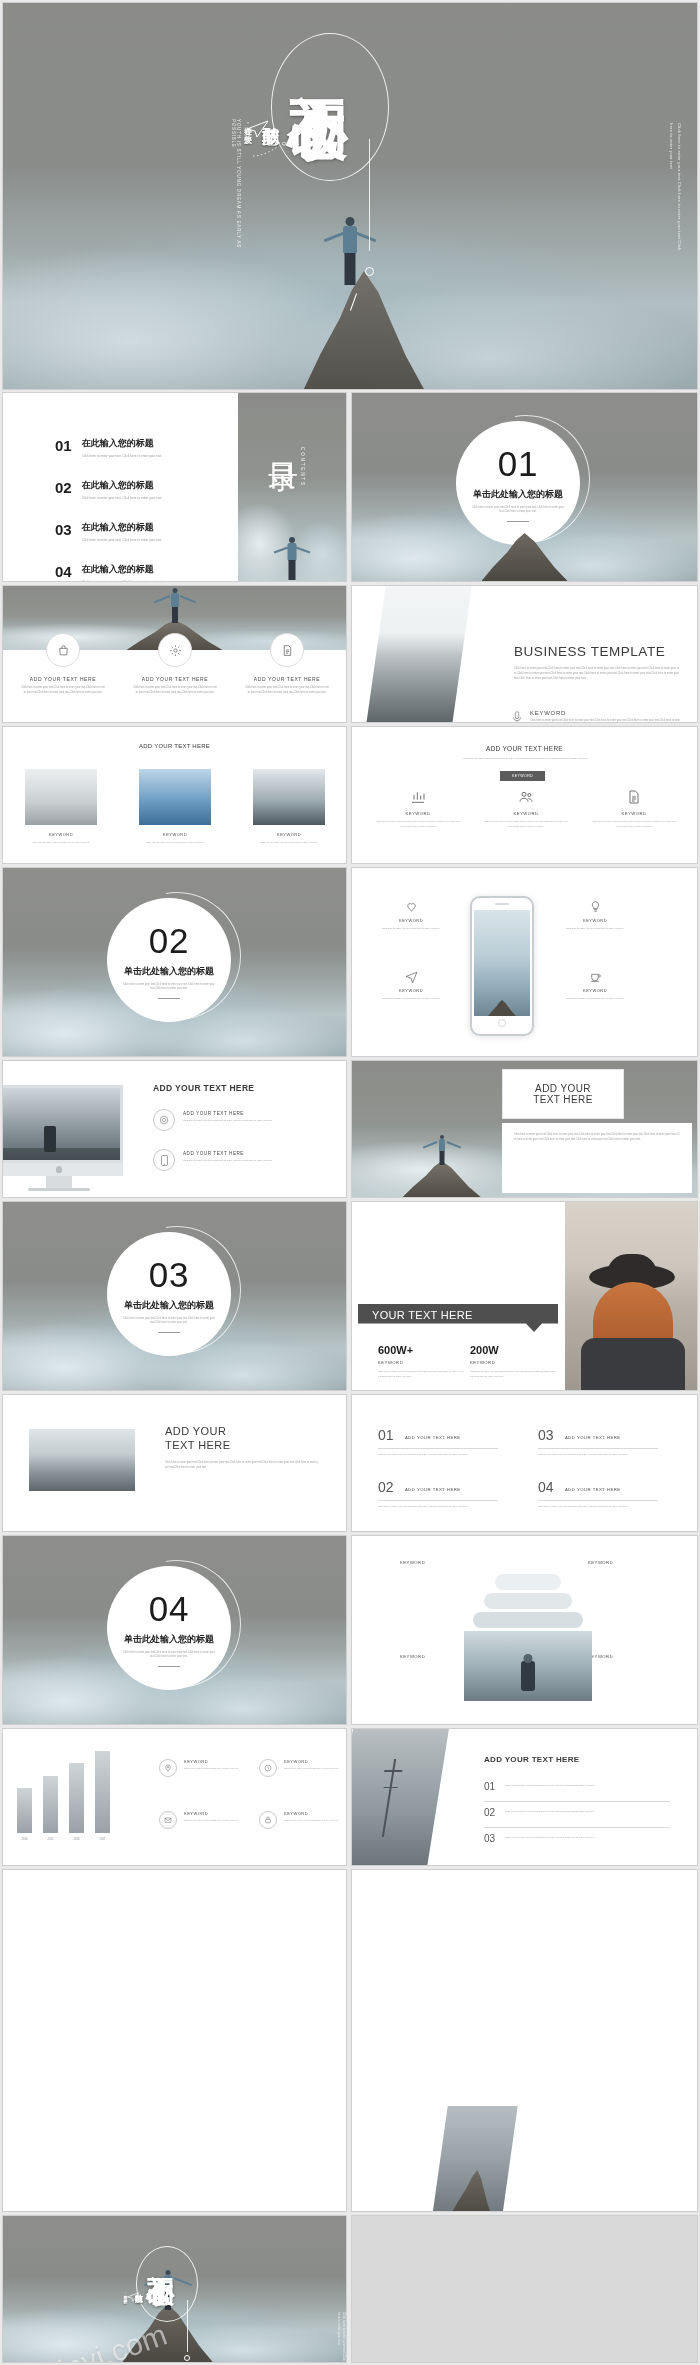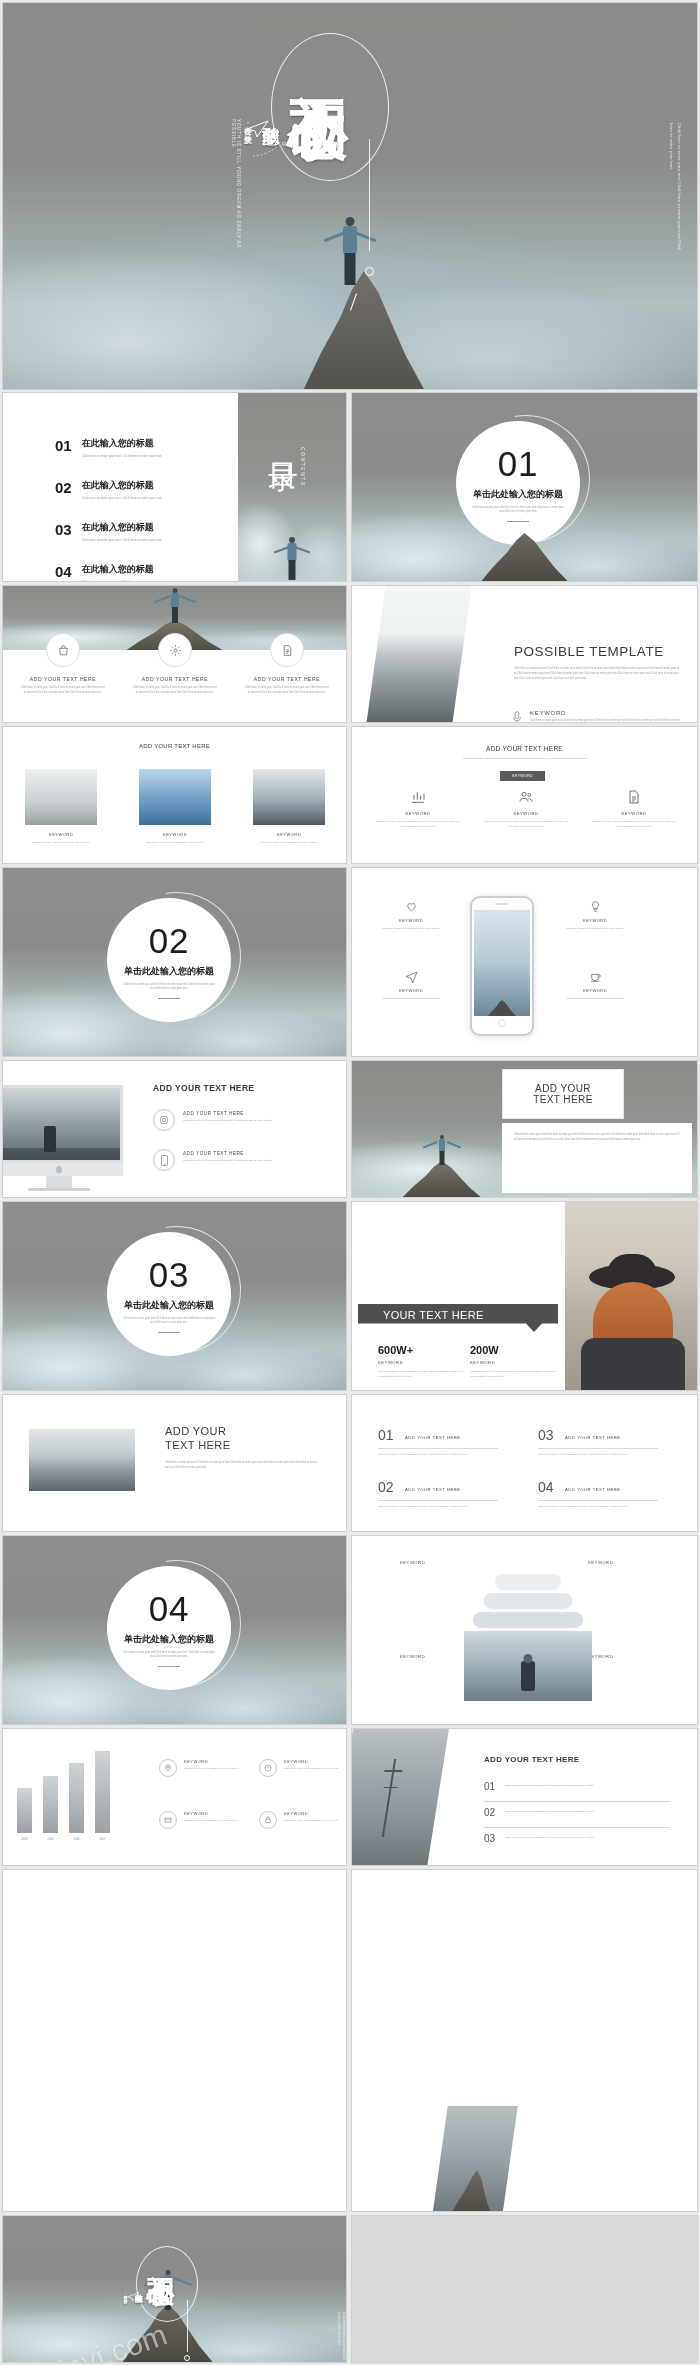--- a/index.html
+++ b/index.html
@@ -258,21 +258,21 @@
           </svg>
       </div>
       <div class="kw" style="font-size:5px;margin-top:9px;">ADD YOUR TEXT HERE</div>
       <div class="body-txt" style="font-size:2.6px;margin-top:4px;padding:0 8px;text-align:center;">Click here to enter your text.Click here to enter your text.Click here to enter your text.Click here to enter your text.Click here to enter your text.</div>
     </div>
   </div>
 
   <div class="slide halfR" style="top:585px;height:138px;">
     <div style="position:absolute;left:24px;top:0;width:86px;height:138px;transform:skewX(-8deg);overflow:hidden;
                 background:linear-gradient(180deg,#f3f5f6 0%, #eef1f2 34%, #b9bfc2 52%, #8e969a 72%, #5c6367 100%);"></div>
-    <div class="h-en" style="position:absolute;left:162px;top:58px;font-size:13.5px;">POSSIBLE TEMPLATE</div>
+    <div class="h-en" style="position:absolute;left:162px;top:58px;font-size:13.5px;">BUSINESS TEMPLATE</div>
     <div class="body-txt" style="position:absolute;left:162px;top:80px;width:166px;font-size:2.7px;">Click here to enter  your text.Click here to enter  your text.Click here to enter  your text.Click here to enter  your text.Click here to enter  your text.Click here to enter  your text.Click here to enter  your text.Click here to enter  your text.Click here to enter  your text.Click here to enter  your text.Click here to enter  your text.Click here to enter  your text.</div>
     <div style="position:absolute;left:160px;top:124px;display:flex;gap:8px;align-items:flex-start;">
       <div style="margin-top:1px;">
         <svg width="10" height="14" viewBox="0 0 14 20" fill="none" stroke="#7a7a7a" stroke-width="1">
             <rect x="4.5" y="1" width="5" height="10" rx="2.5"></rect>
             <path d="M2 9a5 5 0 0010 0M7 14v4M4.5 18.5h5"></path>
           </svg>
       </div>
       <div>
         <div class="kw" style="font-size:6px;">KEYWORD</div>
@@ -470,21 +470,21 @@
     <div style="position:absolute;right:0;top:0;width:132px;height:190px;overflow:hidden;
                 background:linear-gradient(180deg,#d8d3c9 0%,#cdc7bd 32%,#b7b1a7 55%,#9d978e 100%);">
       <div style="position:absolute;left:6px;top:62px;width:126px;height:128px;">
         <div style="position:absolute;left:18px;top:0;width:86px;height:26px;background:#2e2b2a;border-radius:50%;"></div>
         <div style="position:absolute;left:36px;top:-10px;width:50px;height:26px;background:#2e2b2a;border-radius:22px 22px 6px 6px;"></div>
         <div style="position:absolute;left:22px;top:18px;width:80px;height:74px;background:linear-gradient(180deg,#c9763f,#a6572c);border-radius:40px 40px 20px 20px;"></div>
         <div style="position:absolute;left:10px;top:74px;width:104px;height:54px;background:#3a3b3e;border-radius:14px 14px 0 0;"></div>
       </div>
     </div>
 
-    <div class="dark-tab" style="position:absolute;left:6px;top:102px;width:200px;height:28px;padding-left:25px;
+    <div class="dark-tab" style="position:absolute;left:6px;top:102px;width:200px;height:28px;padding-left:14px;
                 clip-path:polygon(0 0, 100% 0, 100% 70%, 92% 70%, 88% 100%, 84% 70%, 0 70%);">
         <span style="font-size:11px;margin-top:-6px;">YOUR TEXT HERE</span>
     </div>
 
     <div style="position:absolute;left:26px;top:142px;width:86px;">
       <div class="num-big" style="font-size:11px;">600W+</div>
       <div class="kw" style="font-size:4.2px;margin-top:4px;">KEYWORD</div>
       <div class="body-txt" style="font-size:2.4px;margin-top:5px;">Click here to enter  your text.Click here to enter  your text.Click here to enter  your text.Click here to enter  your text.</div>
     </div>
     <div style="position:absolute;left:118px;top:142px;width:86px;">

